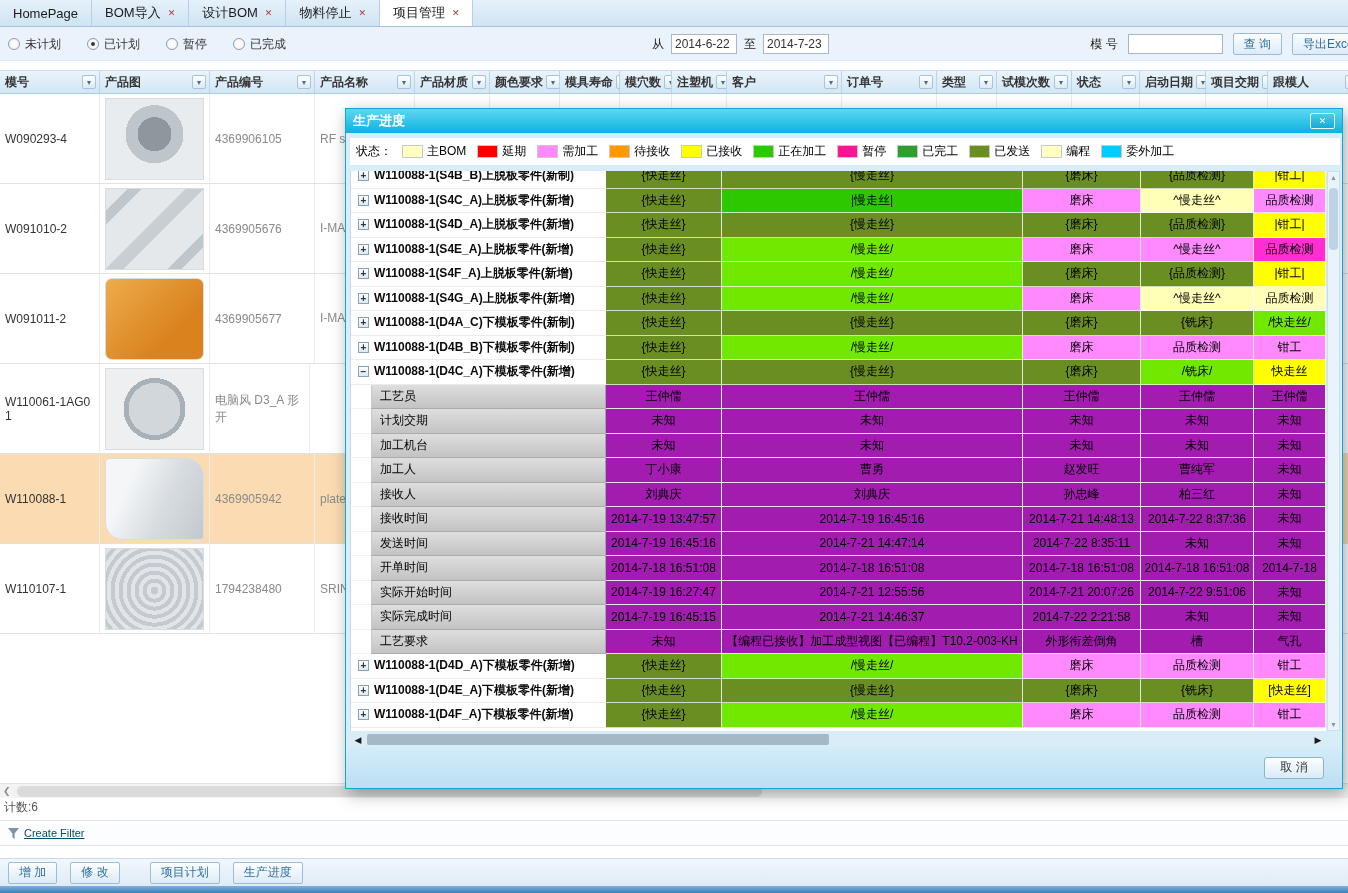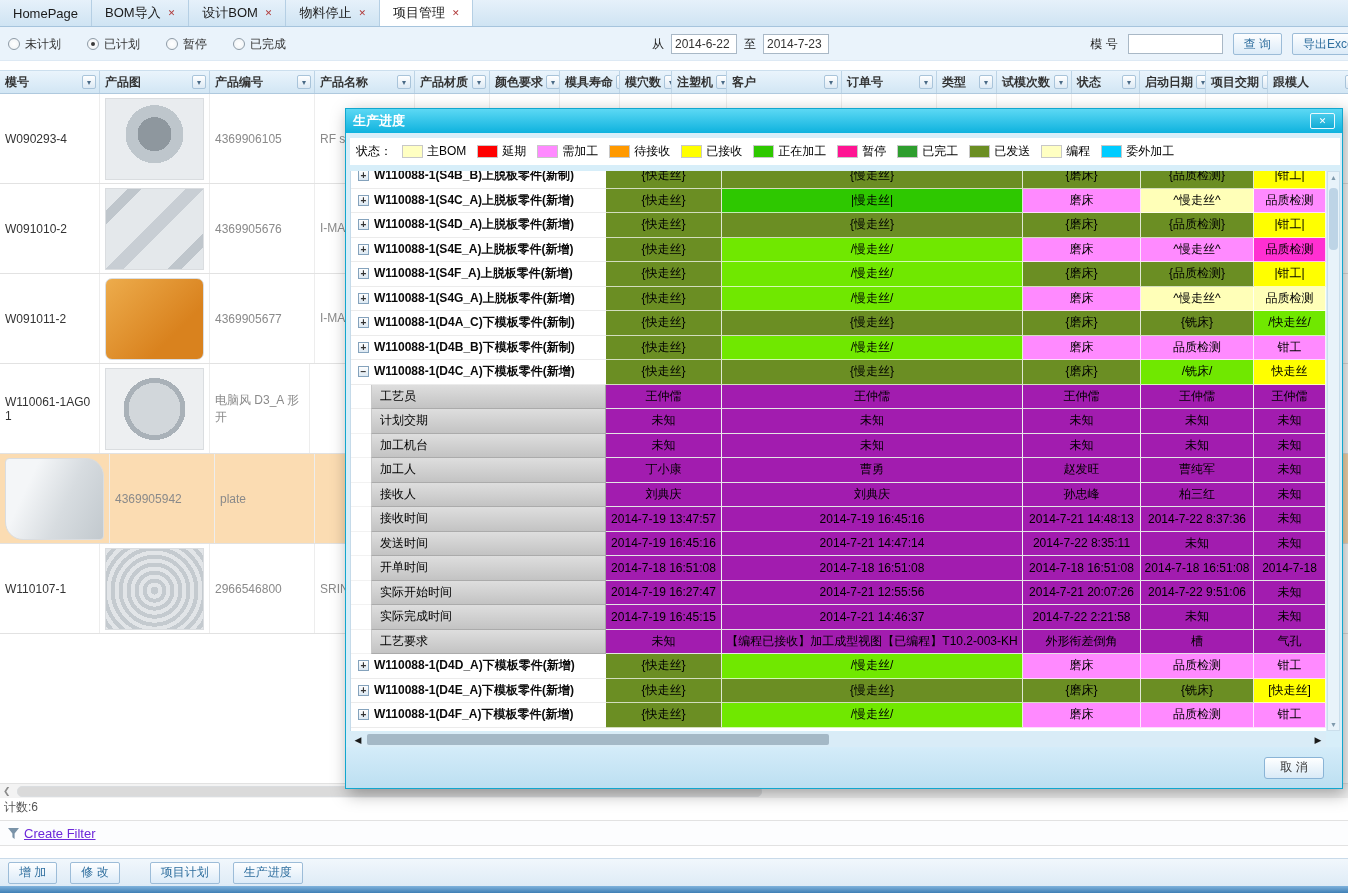--- a/index.html
+++ b/index.html
@@ -40,21 +40,21 @@
 .t-orange-plate{background:linear-gradient(135deg,#EDAC4C,#D9821E 70%);border-radius:7px;}
 .t-round-disc{background:radial-gradient(circle at 50% 50%,#D2D7DB 0 26px,#A9B1B8 26px 31px,#EDEFF1 31px);}
 .t-curved-plate{background:linear-gradient(115deg,#F4F6F8 25%,#D7DCE0 60%,#C2C9CE);border-radius:4px 18px 4px 18px;}
 .t-ribbed-round{background:repeating-radial-gradient(circle at 50% 52%,#C4CACF 0 4px,#E2E5E8 4px 8px);}
 
 #main-hscroll{left:0;top:783px;width:1348px;height:15px;background:#F3F3F3;border-top:1px solid #E2E2E2;}
 #main-hscroll .arr{position:absolute;left:3px;top:2px;color:#8C8C8C;font-size:9px;}
 #main-hscroll .thumb{position:absolute;left:17px;top:2px;width:745px;height:11px;background:#DADADA;border-radius:5px;}
 #count-text{left:4px;top:799px;color:#555;}
 #create-filter-bar{left:0;top:820px;width:1348px;height:26px;background:#FCFDFE;border-top:1px solid #E2E2E2;border-bottom:1px solid #E2E2E2;display:flex;align-items:center;gap:5px;padding-left:8px;}
-#create-filter-bar a{color:#6d28d9;font-size:13px;}
+#create-filter-bar a{color:#0c4a6e;font-size:11px;}
 #bottom-toolbar{left:0;top:858px;width:1348px;height:28px;background:linear-gradient(#F1F7FC,#DEEBF6);border-top:1px solid #C9DAE9;display:flex;align-items:center;gap:13px;padding-left:8px;}
 #bottom-strip{left:0;top:886px;width:1348px;height:7px;background:linear-gradient(#7FB2DC,#3F7FB5);}
 
 #dialog{left:345px;top:108px;width:998px;height:681px;background:#D7EEF9;border:1px solid #12A7CE;box-shadow:3px 5px 16px rgba(0,0,0,.35);}
 #dialog-title{position:absolute;left:0;top:0;width:996px;height:24px;background:linear-gradient(#5CD8F4,#0EB2DE);display:flex;align-items:center;padding:0 7px;}
 #dialog-title .t{color:#FFF;font-weight:bold;font-size:13px;}
 #dialog-close{margin-left:auto;width:25px;height:16px;border:1px solid #EAF8FD;border-radius:2px;background:linear-gradient(#49CBEA,#13ACD6);color:#FFF;font-size:9px;display:flex;align-items:center;justify-content:center;cursor:pointer;}
 #legend{position:absolute;left:4px;top:29px;width:990px;height:27px;background:#FFF;display:flex;align-items:center;padding-left:6px;gap:10px;color:#000;}
 .litem{display:flex;align-items:center;gap:4px;white-space:nowrap;}
 .lsw{width:21px;height:13px;border:1px solid #C8C8C8;display:inline-block;}
@@ -286,20 +286,21 @@
         <div class="gcell" style="width: 115px;"></div>
         <div class="gcell" style="width: 95px;"></div>
         <div class="gcell" style="width: 60px;"></div>
         <div class="gcell" style="width: 75px;"></div>
         <div class="gcell" style="width: 68px;"></div>
         <div class="gcell" style="width: 66px;"></div>
         <div class="gcell" style="width: 62px;"></div>
         <div class="gcell" style="width: 95px;"></div>
       </div>
       <div class="grow selected">
+        <div class="gcell moldno" style="width: 100px;">W110088-1</div>
         <div class="gcell imgc" style="width: 110px;">
           <div class="thumb t-curved-plate"></div>
         </div>
         <div class="gcell" style="width: 105px;">4369905942</div>
         <div class="gcell namec" style="width: 100px;">plate</div>
         <div class="gcell" style="width: 75px;"></div>
         <div class="gcell" style="width: 70px;"></div>
         <div class="gcell" style="width: 60px;"></div>
         <div class="gcell" style="width: 52px;"></div>
         <div class="gcell" style="width: 55px;"></div>
@@ -310,21 +311,21 @@
         <div class="gcell" style="width: 68px;"></div>
         <div class="gcell" style="width: 66px;"></div>
         <div class="gcell" style="width: 62px;"></div>
         <div class="gcell" style="width: 95px;"></div>
       </div>
       <div class="grow">
         <div class="gcell moldno" style="width: 100px;">W110107-1</div>
         <div class="gcell imgc" style="width: 110px;">
           <div class="thumb t-ribbed-round"></div>
         </div>
-        <div class="gcell" style="width: 105px;">2966546800</div>
+        <div class="gcell" style="width: 105px;">1794238480</div>
         <div class="gcell namec" style="width: 100px;">SRING</div>
         <div class="gcell" style="width: 75px;"></div>
         <div class="gcell" style="width: 70px;"></div>
         <div class="gcell" style="width: 60px;"></div>
         <div class="gcell" style="width: 52px;"></div>
         <div class="gcell" style="width: 55px;"></div>
         <div class="gcell" style="width: 115px;"></div>
         <div class="gcell" style="width: 95px;"></div>
         <div class="gcell" style="width: 60px;"></div>
         <div class="gcell" style="width: 75px;"></div>

